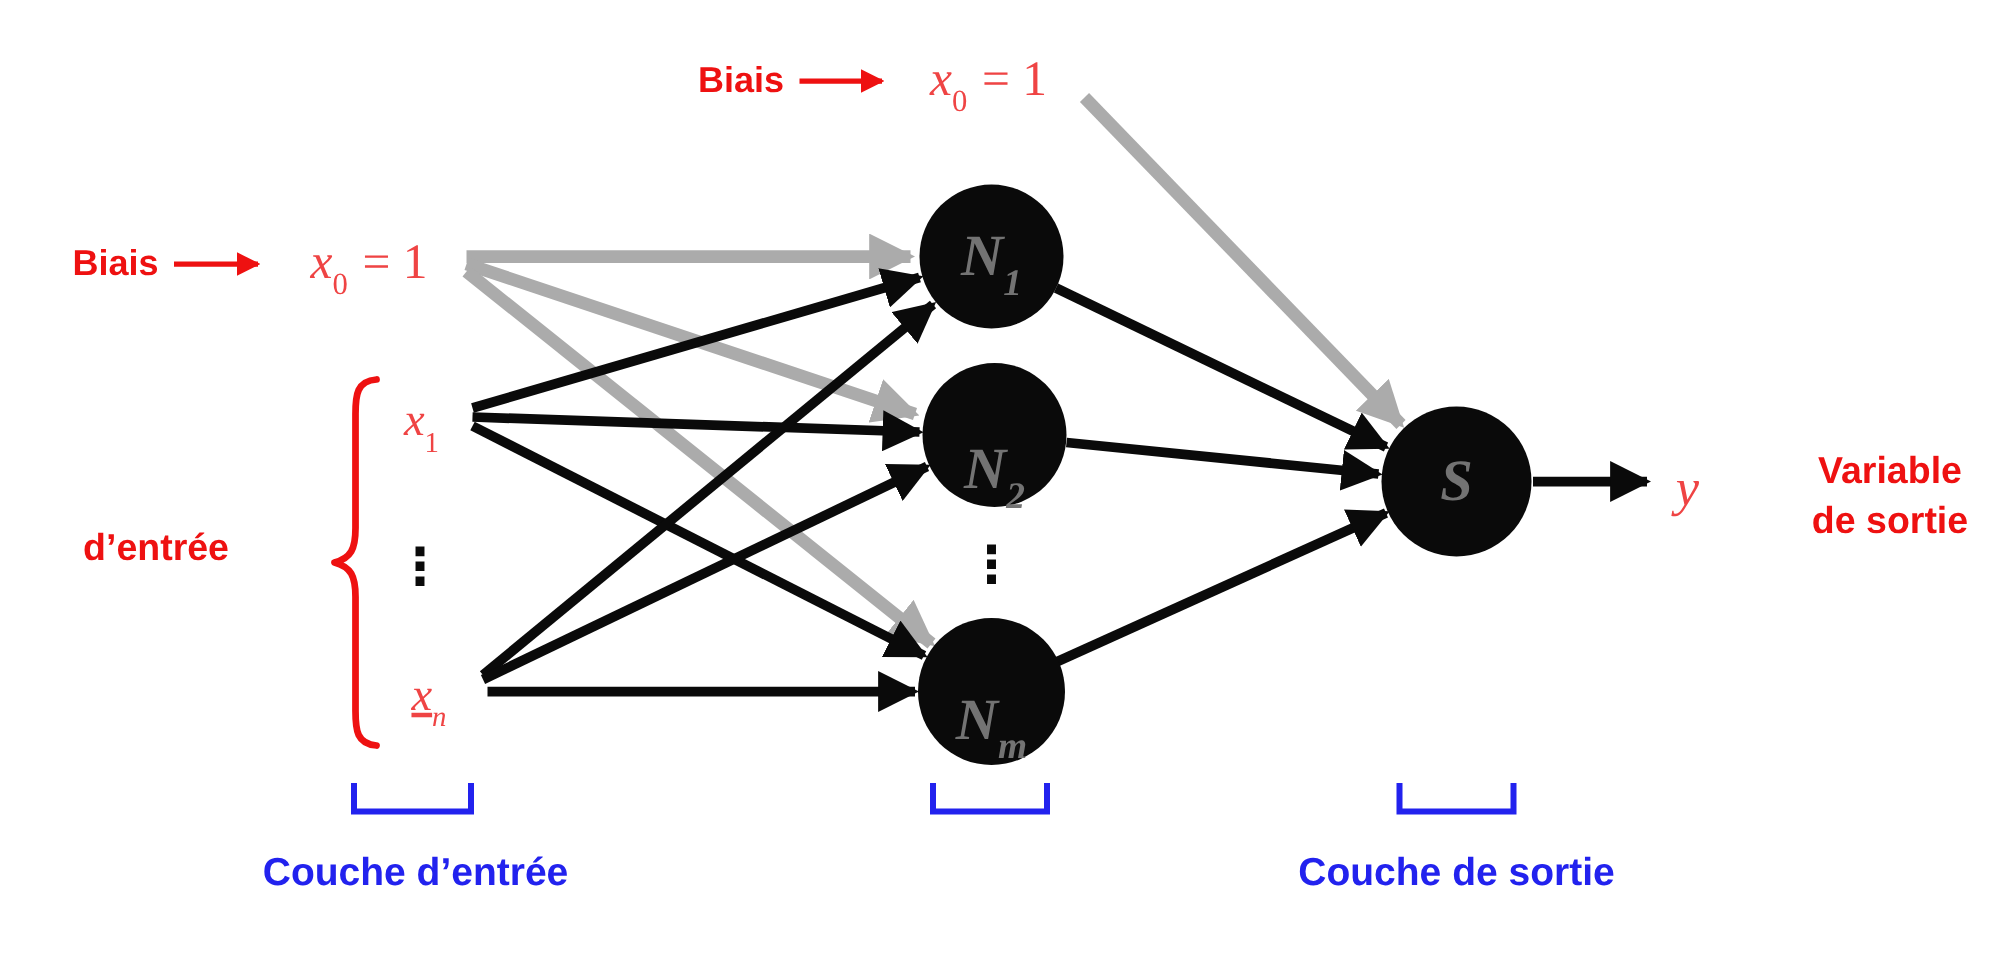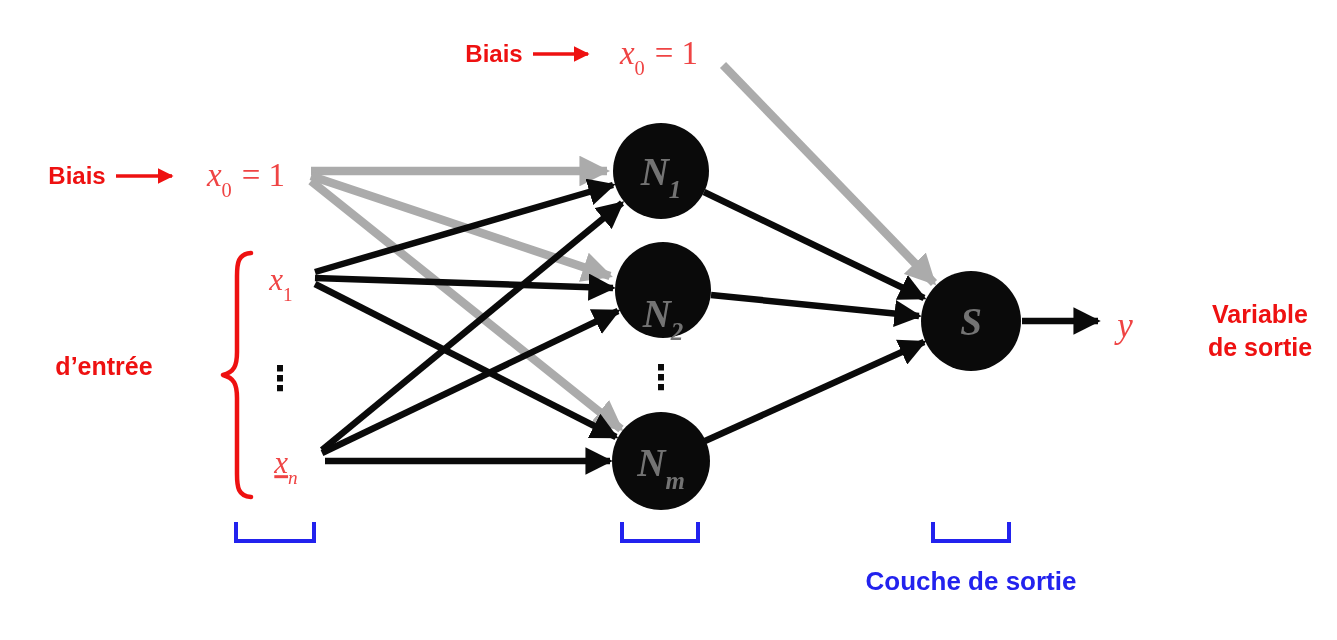--- a/index.html
+++ b/index.html
@@ -111,26 +111,27 @@
   <div class="dots" style="left:280px; top:378px;">⋮</div>
   <div class="lbl math in-var" style="left:286px; top:463px;text-decoration:underline;"><i>x</i><sub class="it">n</sub></div>
 
   <div class="lbl red-lbl group-lbl" style="left:104px; top:366px;">
     <div>d’entrée</div>
   </div>
 
   <div class="node-lbl" style="left:661px; top:171px;"><span>N</span><sub>1</sub></div>
   <div class="node-lbl" style="left:663px; top:290px;margin-top:23px;"><span>N</span><sub>2</sub></div>
   <div class="dots" style="left:661px; top:377px;">⋮</div>
-  <div class="node-lbl" style="left:661px; top:462px;"><span>N</span><sub>m</sub></div>
+  <div class="node-lbl" style="left:661px; top:480px;"><span>N</span><sub>m</sub></div>
 
   <div class="node-lbl" style="left:971px; top:321px;"><span>S</span></div>
 
   <div class="lbl math y-var" style="left:1125px; top:326px;"><i>y</i></div>
 
   <div class="lbl red-lbl out-lbl" style="left:1228px; top:331px;margin-left:32px;">
     <div>Variable</div>
     <div>de sortie</div>
   </div>
 
+  <div class="lbl blue-lbl" style="left:277px; top:582px;">Couche d’entrée</div>
   <div class="lbl blue-lbl" style="left:971px; top:582px;">Couche de sortie</div>
 
 </div>
 
 </body></html>

